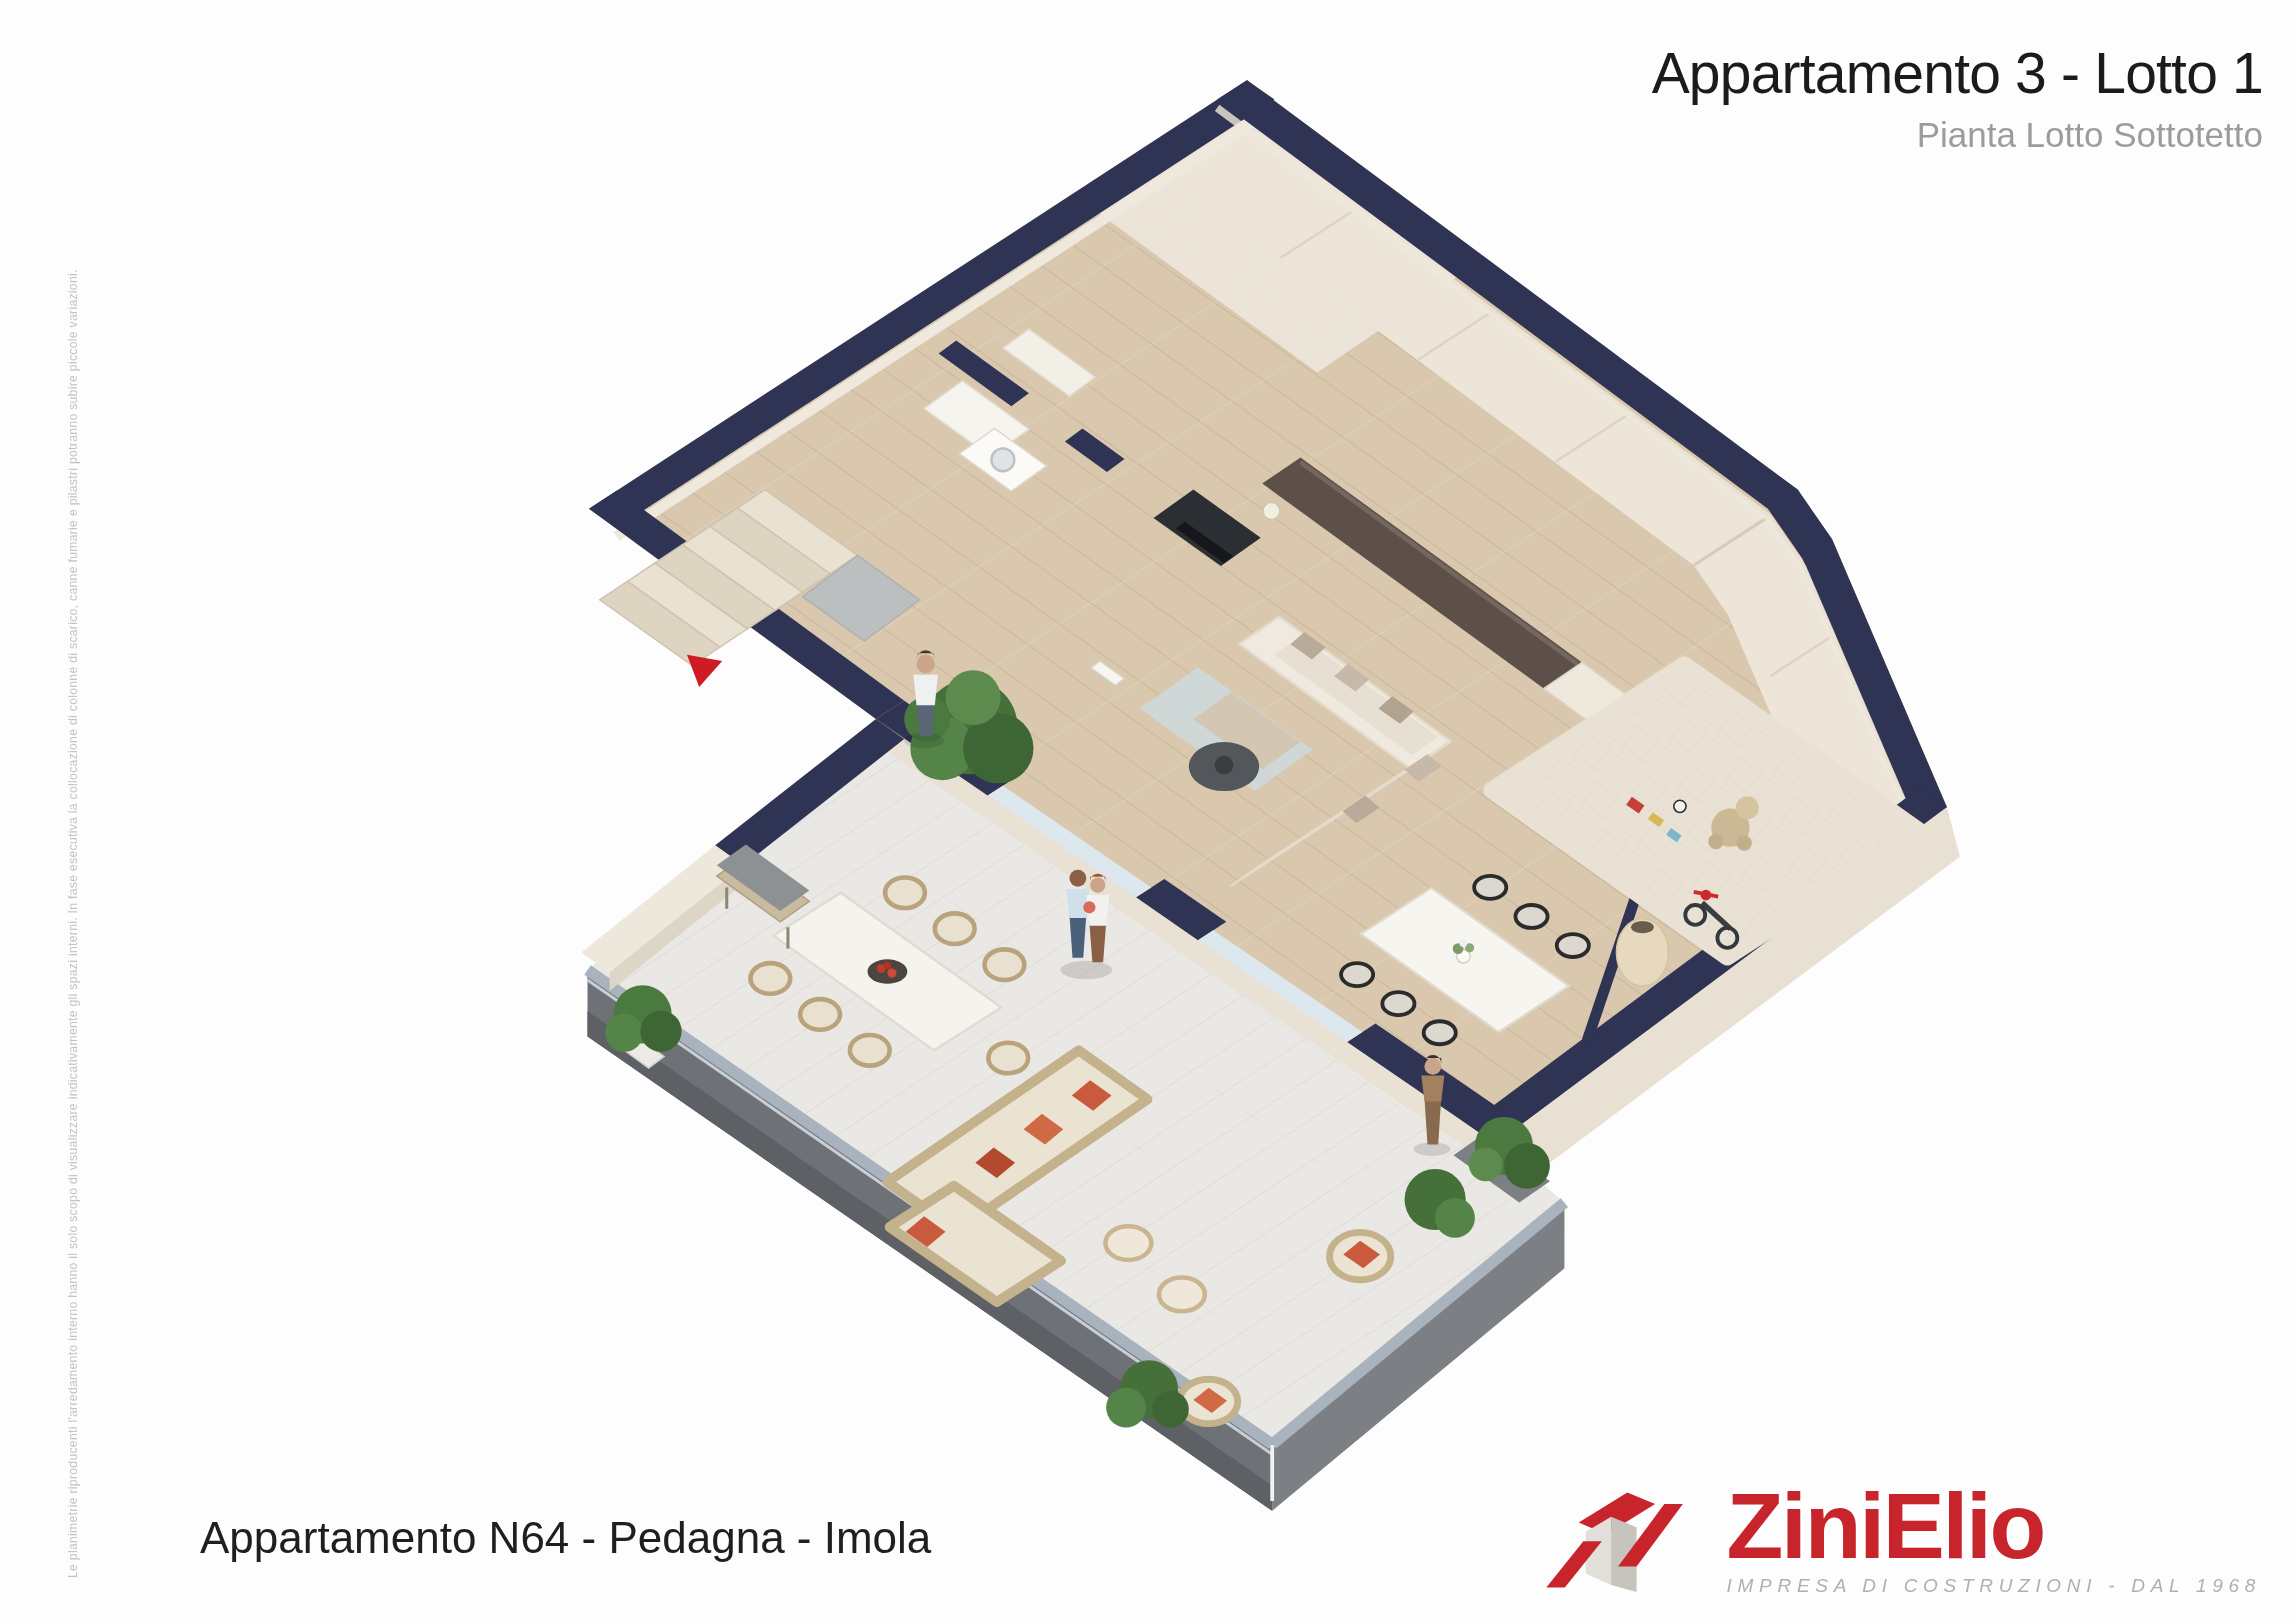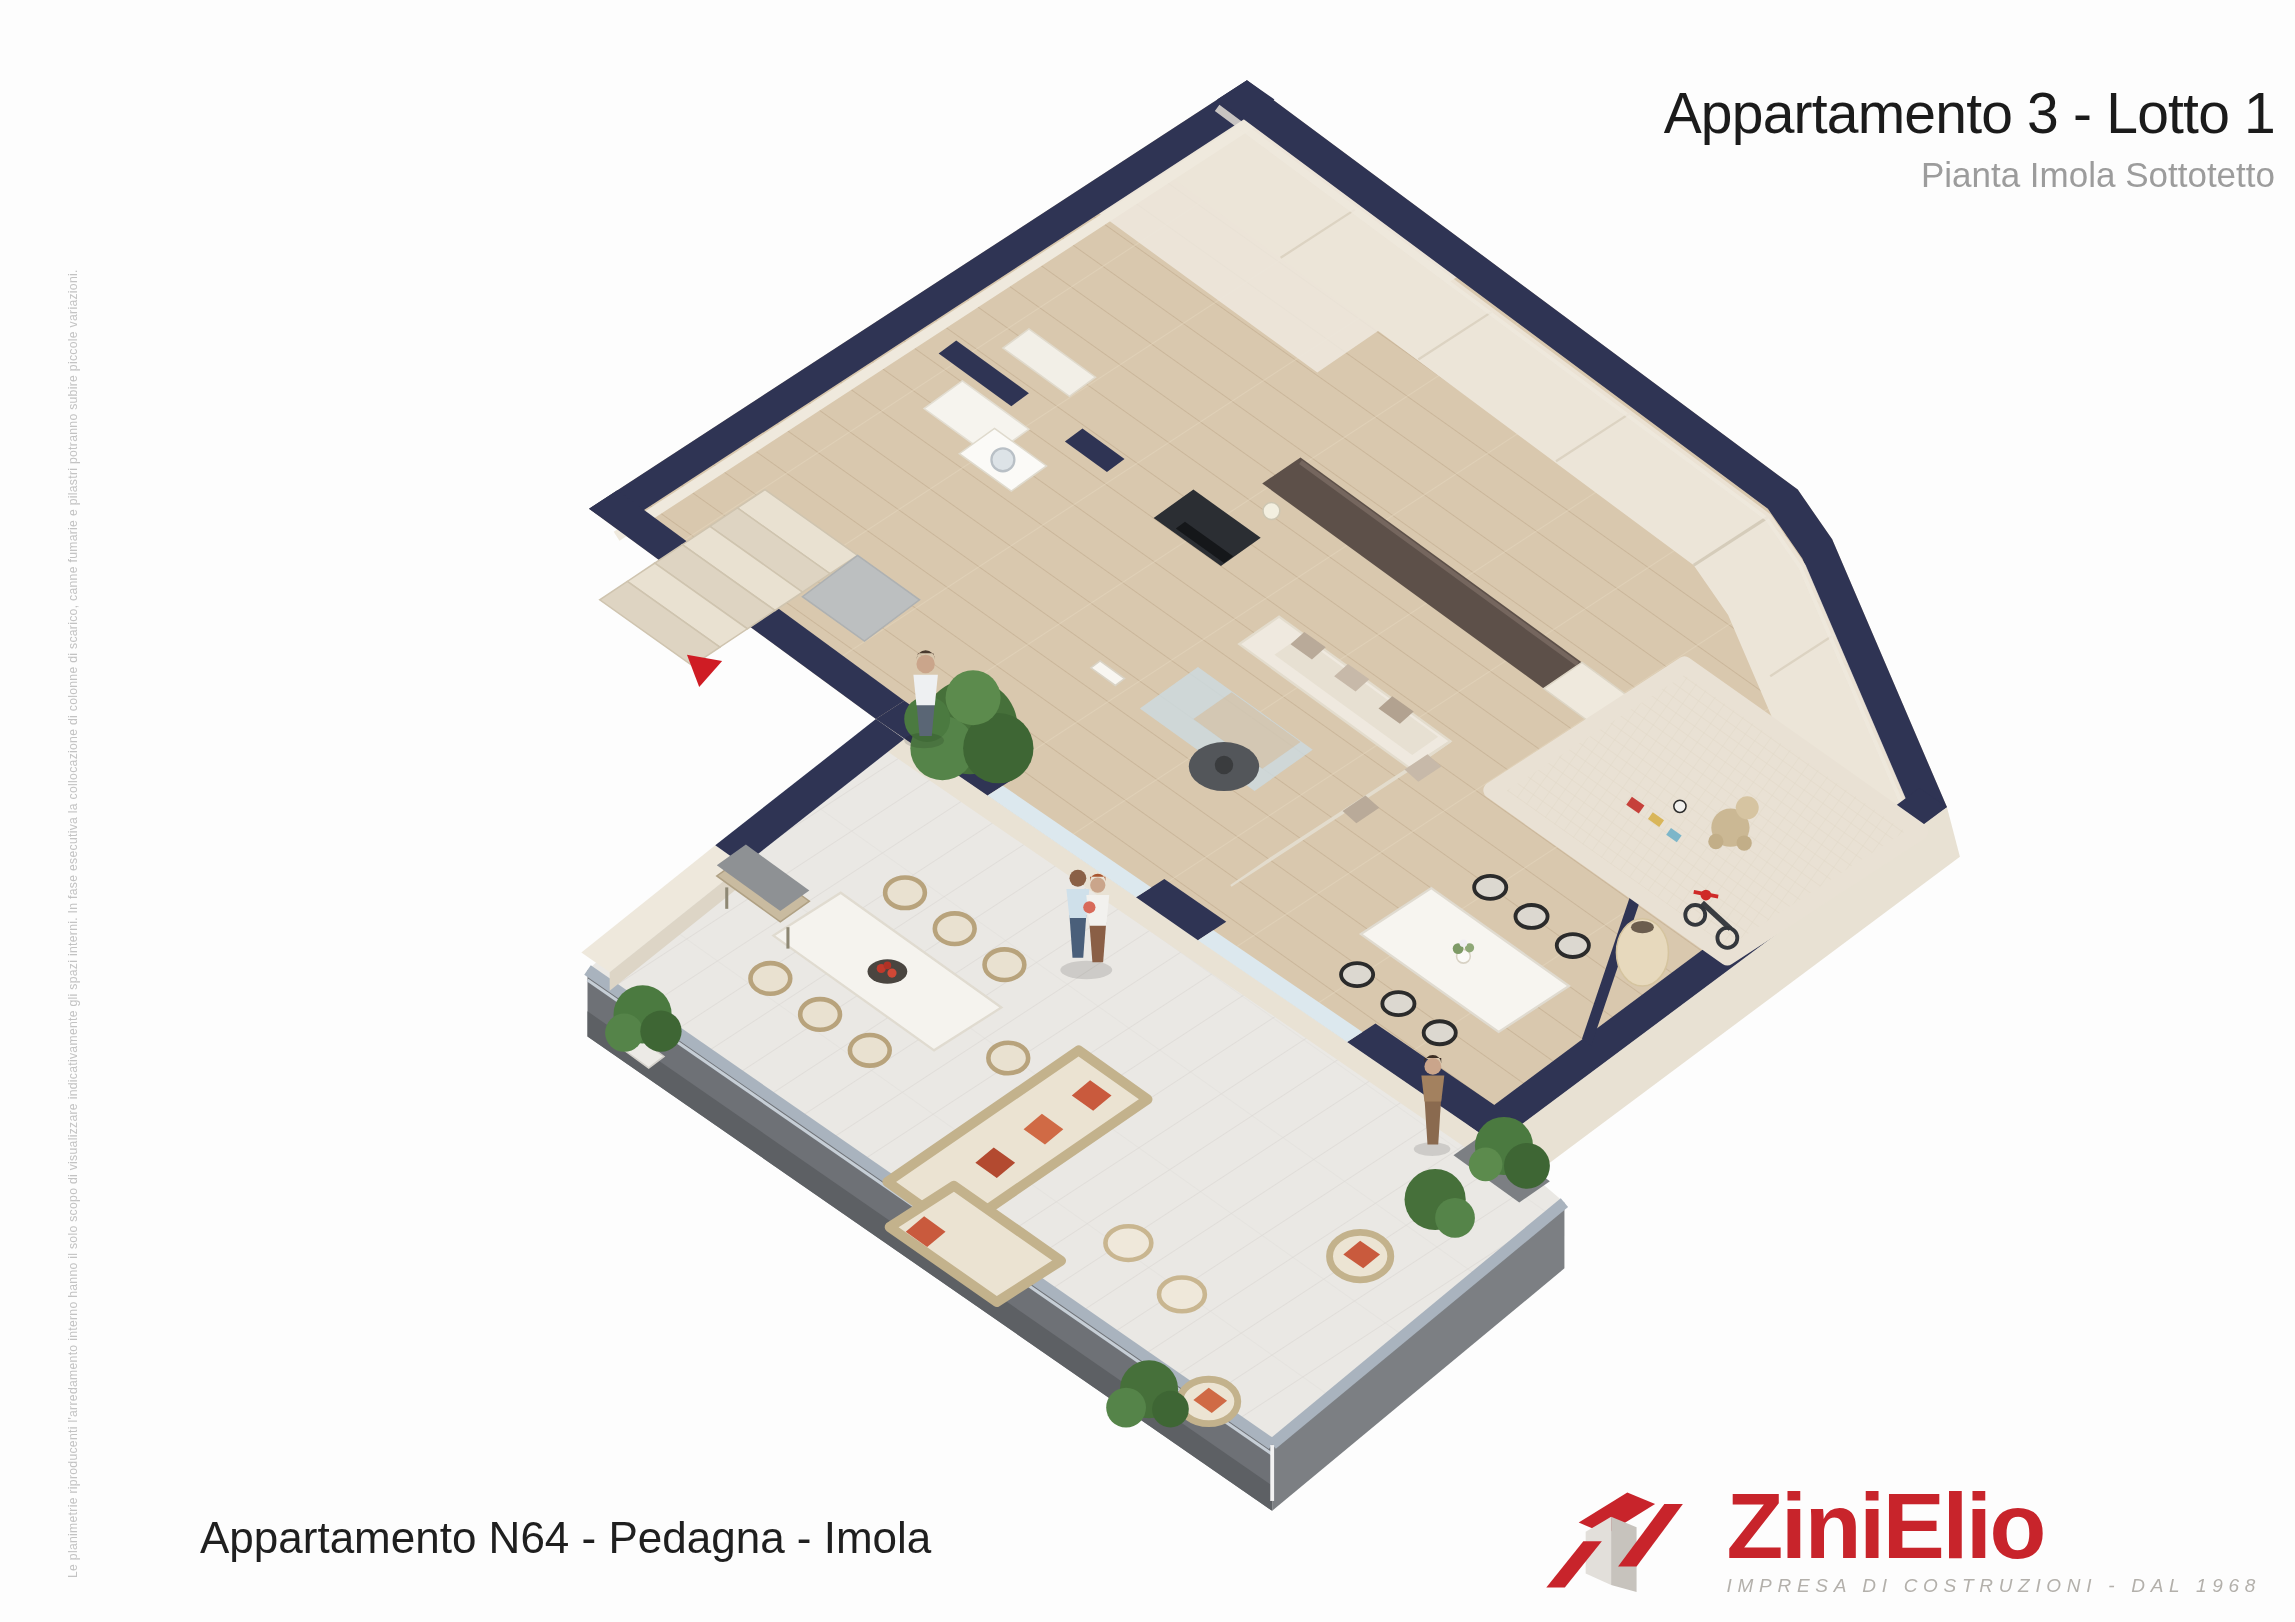--- a/index.html
+++ b/index.html
@@ -1,19 +1,19 @@
 <!DOCTYPE html>
 <html style="font-size:12.2px"><head>
 <meta charset="utf-8">
 <style>
   html,body{margin:0;padding:0;background:#ffffff;}
   #stage{position:relative;width:2295px;height:1623px;background:#fdfdfd;overflow:hidden;
          font-family:"Liberation Sans", sans-serif;}
   
-  .title-block{position:absolute;top:44px;right:20px;text-align:right;margin-top:40px;}
+  .title-block{position:absolute;top:44px;right:32px;text-align:right;}
   .title-block .title{font-size:57px;color:#1b1b1b;letter-spacing:-0.8px;line-height:1.05;}
   .title-block .subtitle{font-size:35px;color:#9c9c9c;margin-top:10.7px;}
   .project-line{position:absolute;left:200px;top:1513px;font-size:44px;color:#1f1f1f;}
   .disclaimer{position:absolute;left:66px;top:1578px;transform:rotate(-90deg);
               transform-origin:0 0;white-space:nowrap;font-size:12.2px;color:#c3c3c3;
               letter-spacing:0.3px;}
   
   .logo{position:absolute;right:34px;bottom:26px;display:flex;align-items:flex-end;gap:21px;}
   .logo-mark{width:162px;height:121px;flex:0 0 auto;}
   .logo-text{display:flex;flex-direction:column;align-items:flex-start;}
@@ -318,21 +318,21 @@
         <circle cx="1873" cy="1394" r="11" fill="#caa58b"></circle>
         <path d="M1862,1390 a11 11 0 0 1 22 0 l0,-7 -22,0 z" fill="#3c2e24"></path>
       </g>
     </g>
 
     <polygon points="898,856 944,864 914,898" fill="#cf1c24"></polygon>
   </svg>
 
   <div class="title-block">
     <div class="title">Appartamento 3 - Lotto 1</div>
-    <div class="subtitle">Pianta Imola Sottotetto</div>
+    <div class="subtitle">Pianta Lotto Sottotetto</div>
   </div>
 
   <div class="disclaimer">Le planimetrie riproducenti l'arredamento interno hanno il solo scopo di visualizzare indicativamente gli spazi interni. In fase esecutiva la collocazione di colonne di scarico, canne fumarie e pilastri potranno subire piccole variazioni.</div>
 
   <div class="project-line">Appartamento N64 - Pedagna - Imola</div>
 
   <div class="logo">
     <svg class="logo-mark" viewBox="0 0 140 100">
       <polygon points="30,38 72,12 96,22 54,48" fill="#c8242b"></polygon>
       <polygon points="36,46 58,33 58,92 36,82" fill="#e2dfda"></polygon>

